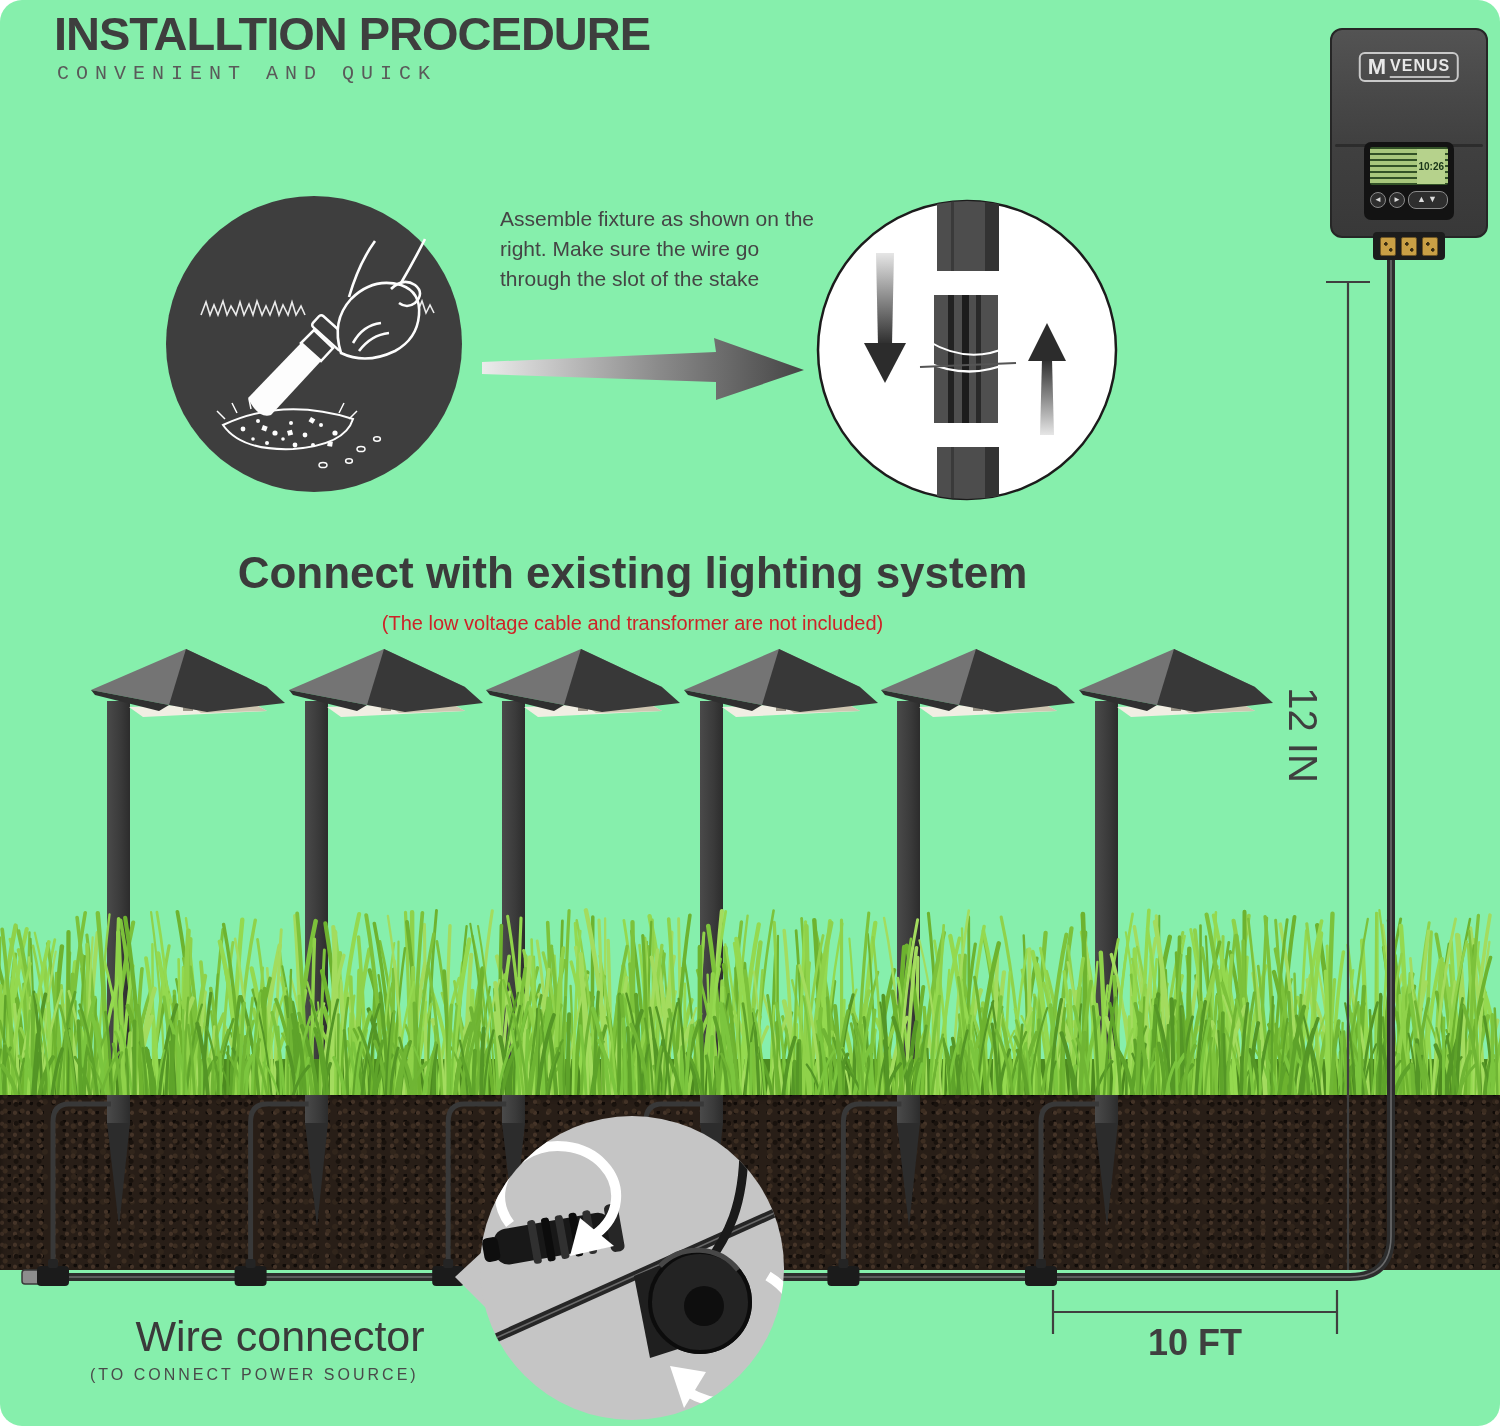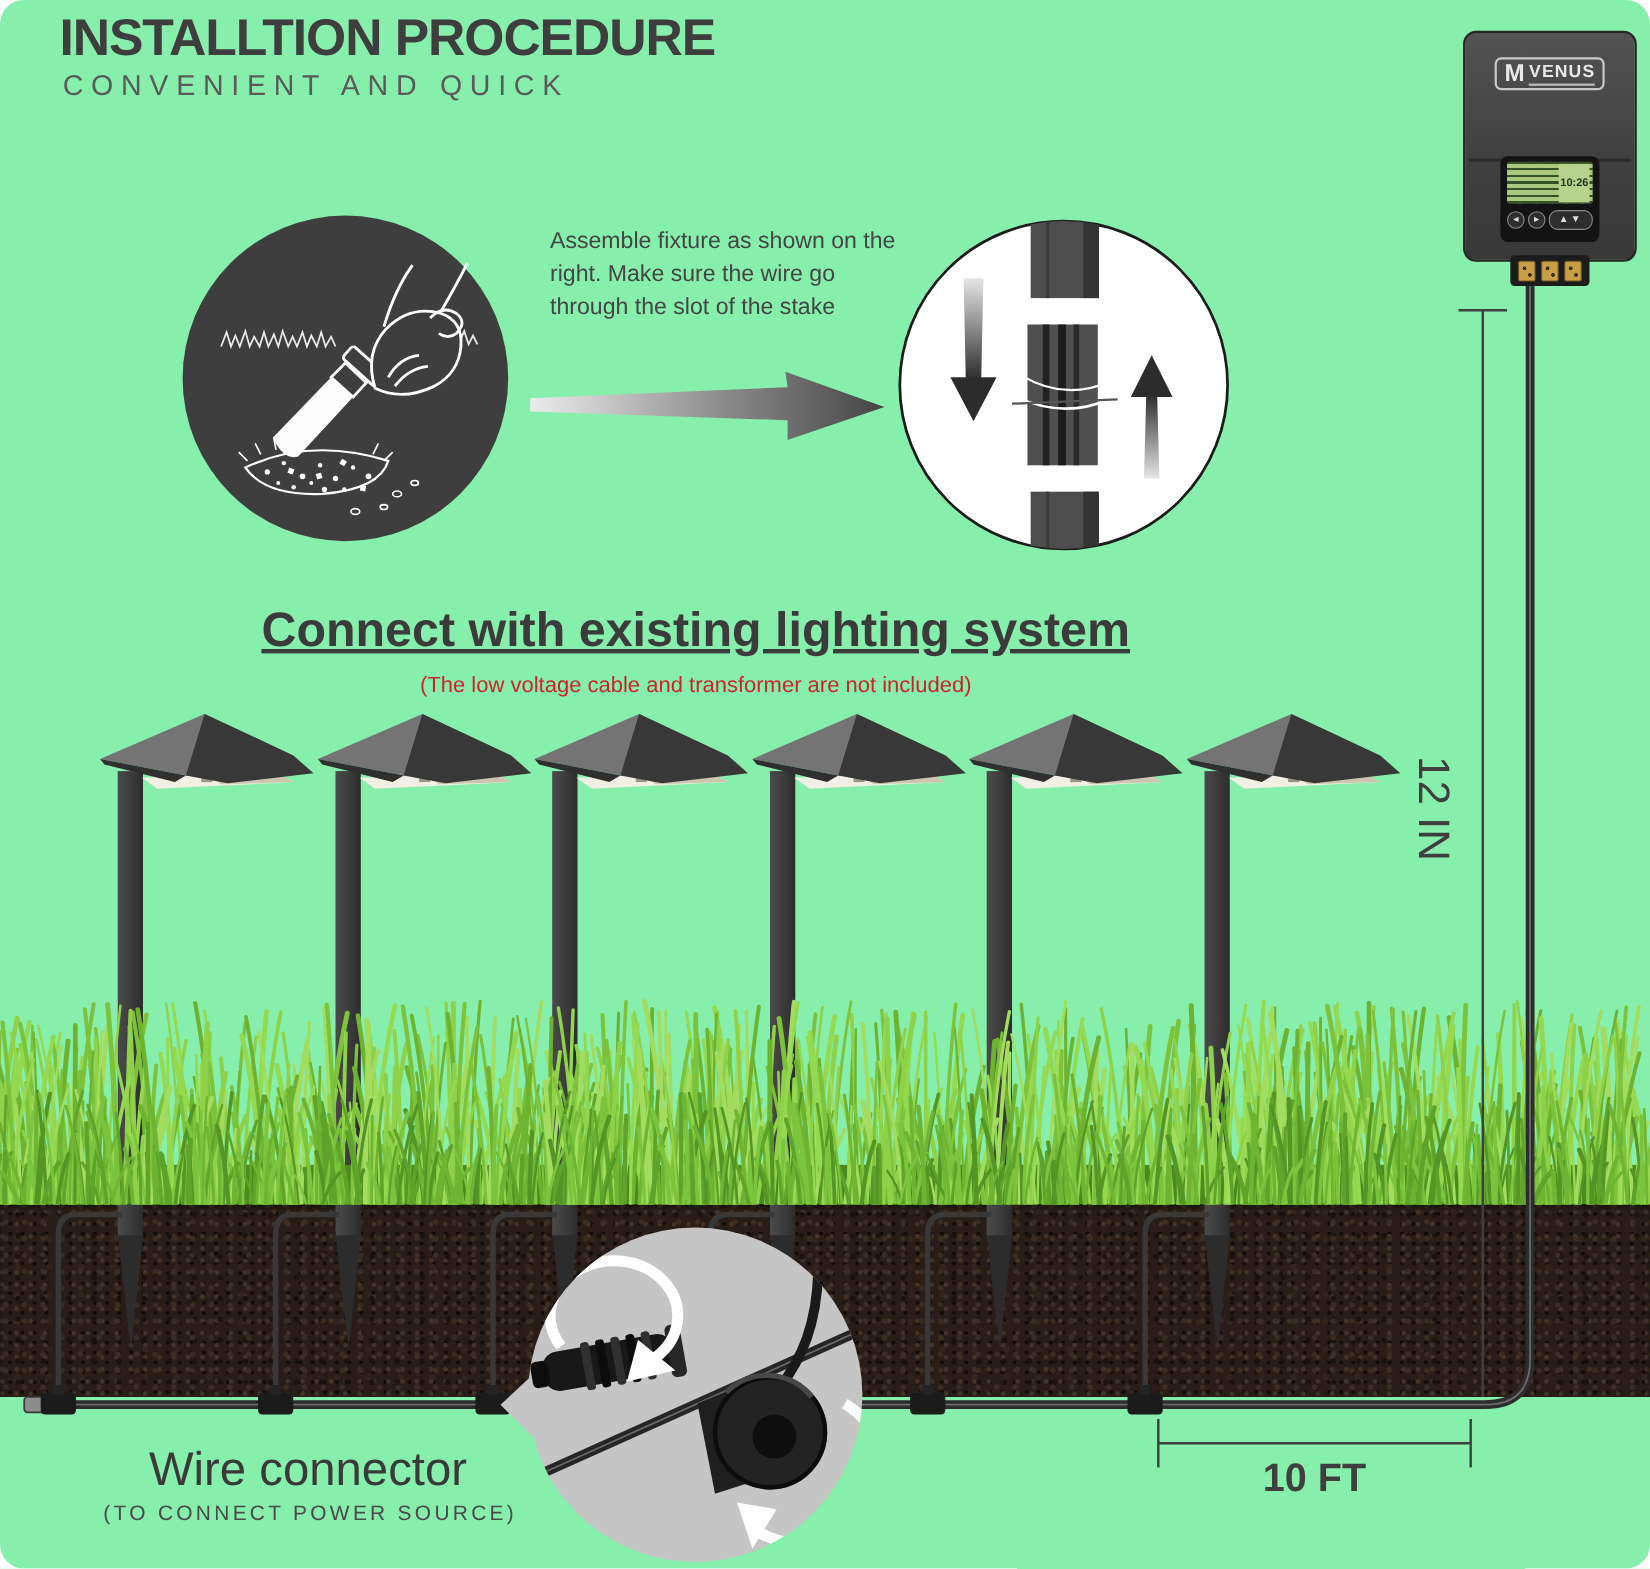--- a/index.html
+++ b/index.html
@@ -2,28 +2,28 @@
 <html><head>
 <meta charset="utf-8">
 <style>
   html,body{margin:0;padding:0;background:#fff;}
   #stage{position:relative;width:1500px;height:1426px;background:#86efac;overflow:hidden;
          font-family:"Liberation Sans", sans-serif;color:#3f3f3f;border-radius:22px;}
   .abs{position:absolute;}
 
   
   .title{left:54px;top:6px;font-size:47px;font-weight:800;letter-spacing:-1px;color:#3e3e3e;}
-  .subtitle{left:57px;top:62px;font-size:26px;font-weight:400;letter-spacing:7px;color:#5a5a5a;}
+  .subtitle{left:57px;top:62px;font-size:20px;font-weight:400;letter-spacing:7px;color:#5a5a5a;font-family:Liberation Mono, monospace;}
 
   
   .step-text{left:500px;top:204px;width:315px;font-size:21px;line-height:1.42;color:#454545;}
 
   
   .connect-wrap{left:130px;top:548px;width:1005px;text-align:center;}
-  .connect-heading{font-size:44px;font-weight:600;color:#3b3b3b;margin:0;text-decoration:underline;}
+  .connect-heading{font-size:44px;font-weight:600;color:#3b3b3b;margin:0;}
   .connect-note{font-size:20px;font-weight:500;margin-top:14px;}
 
   
   .soil{left:0;top:1093px;width:1500px;height:177px;z-index:1;
     background-color:#281e17;
     background-image:
       radial-gradient(circle at 30% 20%, #3c2d21 0 2px, transparent 3px),
       radial-gradient(circle at 70% 60%, #19120d 0 2px, transparent 3px),
       radial-gradient(circle at 15% 80%, #453428 0 1.6px, transparent 2.6px),
       radial-gradient(circle at 55% 35%, #31251b 0 2.4px, transparent 3.4px),
@@ -36,21 +36,21 @@
   #wires-svg{left:0;top:0;z-index:4;}
   #measure-svg{left:0;top:0;z-index:5;}
 
   
   .label-12in{left:1248px;top:660px;width:110px;height:150px;font-size:40px;font-weight:500;color:#3f3f3f;
      transform:rotate(90deg);display:flex;align-items:center;justify-content:center;}
   .label-10ft{left:1090px;top:1322px;width:210px;text-align:center;font-size:36px;font-weight:700;color:#3f3f3f;}
 
   
   .wc-label{left:95px;top:1312px;width:370px;text-align:center;font-size:43px;font-weight:400;color:#3a3a3a;}
-  .wc-sublabel{left:77px;top:1366px;width:410px;text-align:center;font-size:19px;letter-spacing:3px;color:#4a4a4a;}
+  .wc-sublabel{left:90px;top:1366px;width:410px;font-size:16px;letter-spacing:3px;color:#4a4a4a;}
 
   
   .transformer{left:1330px;top:28px;width:154px;height:206px;z-index:5;border-radius:12px;
     background:linear-gradient(#535353,#404040 55%,#383838);border:2px solid #262626;}
   .tf-seam{position:absolute;left:3px;right:3px;top:114px;height:3px;background:#2c2c2c;border-radius:2px;}
   .tf-logo{position:absolute;left:50%;top:22px;transform:translateX(-50%);
     border:2px solid #c9c9c9;border-radius:6px;padding:2px 7px;display:flex;align-items:center;gap:4px;}
   .tf-logo .m{font-size:22px;font-weight:800;color:#e8e8e8;line-height:1;}
   .tf-logo .brand{font-size:16px;font-weight:700;letter-spacing:1px;color:#e8e8e8;border-bottom:2px solid #bbb;padding-bottom:1px;}
   .lcd{position:absolute;left:50%;top:112px;transform:translateX(-50%);width:90px;height:78px;

